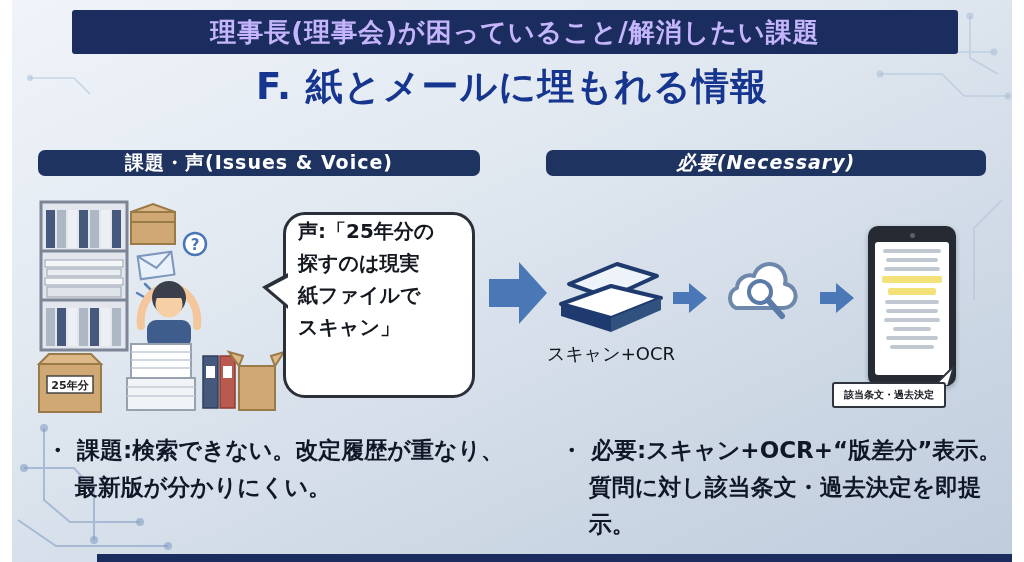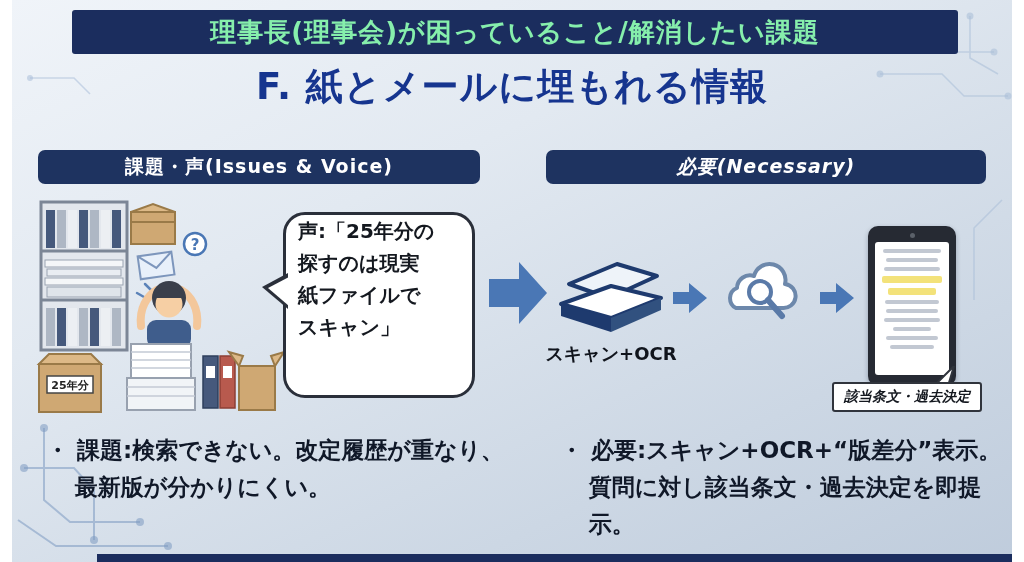--- a/index.html
+++ b/index.html
@@ -12,28 +12,28 @@
     background: linear-gradient(155deg, #f0f4f9 0%, #e2e9f1 35%, #ccd7e4 75%, #bfccdc 100%);
     overflow: hidden;
   }
   .circuit { position: absolute; inset: 0; z-index: 0; pointer-events: none; }
   .layer { position: absolute; z-index: 1; }
 
   .title-bar {
     left: 60px; top: 10px; width: 886px; height: 44px;
     background: #1b2d5e; border-radius: 3px;
     display: flex; align-items: center; justify-content: center;
-    color: #86efac; font-size: 26px; font-weight: bold; letter-spacing: 1px;
+    color: #c4b5fd; font-size: 26px; font-weight: bold; letter-spacing: 1px;
   }
   .subtitle {
     left: 0; top: 62px; width: 100%; text-align: center;
     color: #16358f; font-size: 37px; font-weight: bold; letter-spacing: 1px;
   }
   .panel-header {
-    top: 150px; height: 34px; background: #1e3360; border-radius: 7px;
+    top: 150px; height: 26px; background: #1e3360; border-radius: 7px;
     display: flex; align-items: center; justify-content: center;
     color: #ffffff; font-size: 19px; font-weight: bold; letter-spacing: 1px;
   }
   .panel-header.left  { left: 26px;  width: 442px; }
   .panel-header.right { left: 534px; width: 440px; font-style: italic; }
 
   .illustration { left: 23px; top: 198px; width: 250px; height: 220px; }
 
   .bubble {
     left: 271px; top: 212px; width: 192px; height: 186px;
@@ -54,21 +54,21 @@
 
   .big-arrow { left: 477px; top: 262px; }
   .small-arrow-1 { left: 661px; top: 283px; }
   .small-arrow-2 { left: 808px; top: 283px; }
 
   .scanner { left: 543px; top: 246px; }
   .cloud   { left: 700px; top: 250px; }
 
   .step-label {
     top: 342px; width: 150px; text-align: center;
-    color: #10141c; font-size: 18px; font-weight: bold;
+    color: #10141c; font-size: 18px; font-weight: normal;
   }
   .step-label.scan  { left: 524px; }
   .step-label.diff  { left: 671px; }
 
   .tablet {
     left: 856px; top: 226px; width: 88px; height: 160px;
     background: #262a33; border-radius: 10px; padding: 7px 7px 11px;
     display: flex; flex-direction: column; box-shadow: 0 2px 5px rgba(20,30,50,.3);
   }
   .tablet-cam { width: 5px; height: 5px; border-radius: 50%; background: #5a6069; margin: 0 auto 4px; }
@@ -77,21 +77,21 @@
   .tline:first-child { margin-top: 2px; }
   .tline.hl { background: #f3e27a; height: 7px; }
   .w95{width:95%}.w90{width:90%}.w88{width:88%}.w85{width:85%}
   .w82{width:82%}.w80{width:80%}.w75{width:75%}.w70{width:70%}.w60{width:60%}
 
   .result-tail { left: 922px; top: 366px; z-index: 2; }
   .result-box {
     left: 820px; top: 382px; z-index: 3;
     background: #ffffff; border: 2px solid #30343c; border-radius: 3px;
     padding: 4px 10px; white-space: nowrap;
-    color: #14181f; font-size: 14px; font-weight: bold; font-style: italic;
+    color: #14181f; font-size: 10px; font-weight: bold;
   }
 
   .bullet { font-size: 23px; font-weight: bold; color: #101828; line-height: 1.6; }
   .bullet.left  { left: 34px;  top: 432px; width: 475px; }
   .bullet.right { left: 548px; top: 432px; width: 445px; }
   .bullet .line2 { padding-left: 1.25em; }
 
   .footer-bar { left: 85px; bottom: 0; width: 915px; height: 8px; background: #1b2d5e; }
 </style>
 </head>

